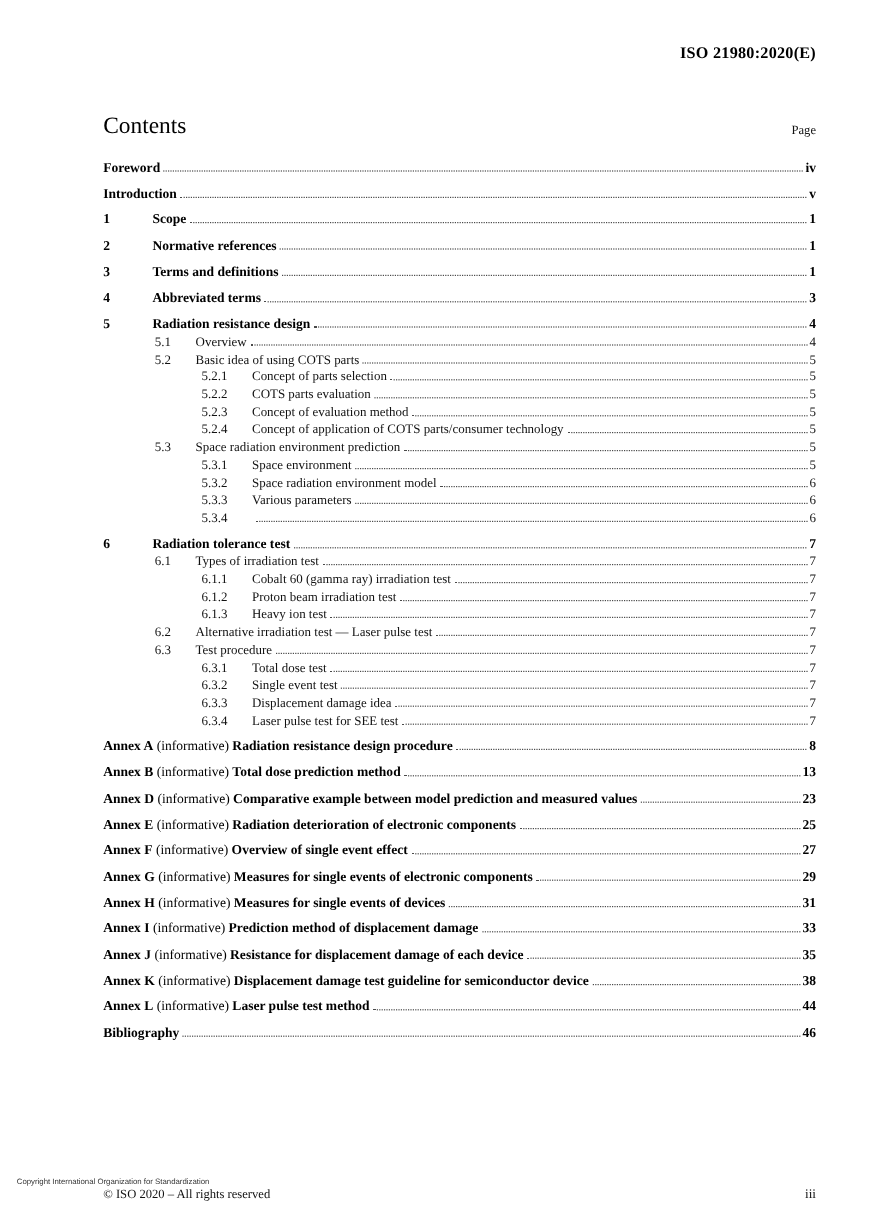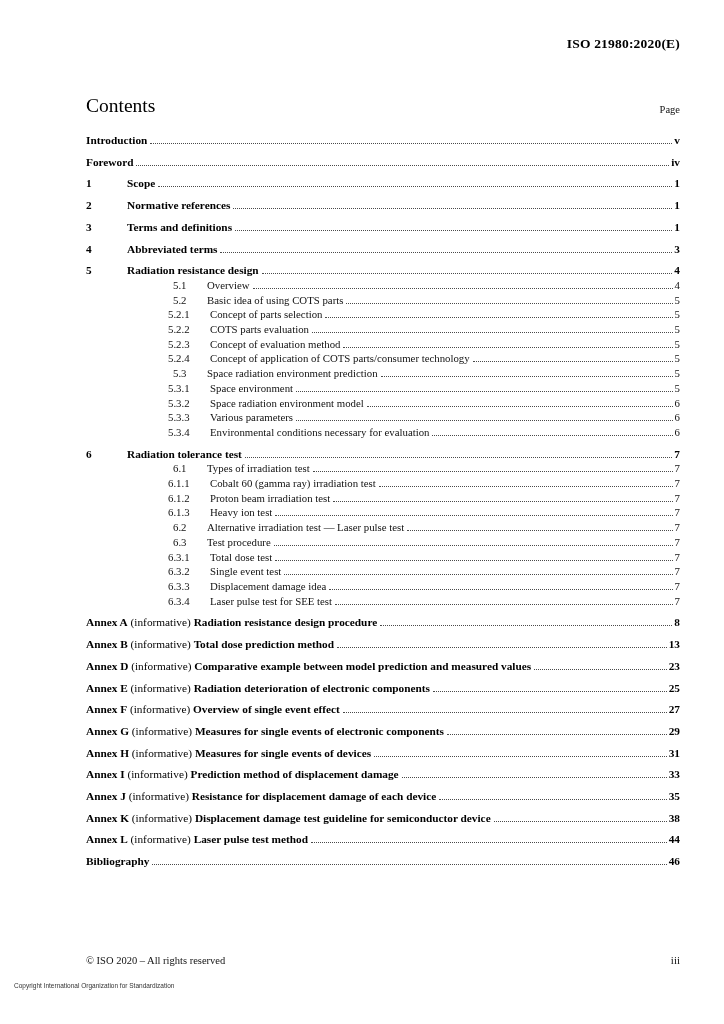--- a/index.html
+++ b/index.html
@@ -12,56 +12,56 @@
   .contents-head { display:flex; justify-content:space-between; align-items:flex-end; margin-top:43px; }
   .contents-title { font-size:19.5px; font-weight:normal; color:#000; }
   .page-col-label { font-size:10.5px; color:#111; padding-bottom:2px;text-align:right; }
 
   .toc { margin-top:16px; }
   .row { display:flex; align-items:baseline; line-height:14.7px; color:#111; }
   .row.major { font-weight:bold; font-size:11.3px; margin-top:7px; color:#000; }
   .row.sub { font-size:10.8px; font-weight:normal; }
   .lvl0 .num { flex:0 0 41px; }
   .lvl1 { padding-left:43px; }
-  .lvl1 .num { flex:0 0 34px;margin-left:44px; }
+  .lvl1 .num { flex:0 0 34px; }
   .lvl2 { padding-left:82px; }
   .lvl2 .num { flex:0 0 42px; }
   .label { white-space:nowrap; }
   .label .qualifier { font-weight:normal; }
   .leader { flex:1 1 auto; min-width:8px; border-bottom:1px dotted #4a4a4a; margin:0 2px 3px 3px; }
   .pagenum { text-align:right; white-space:nowrap; }
   .row.sub .pagenum { font-weight:normal; }
   .row.major .pagenum { font-weight:bold; }
 
-  .footer { position:absolute; left:86px; right:44px; top:934px; display:flex; justify-content:space-between; align-items:baseline; font-size:10.5px; color:#111; }
+  .footer { position:absolute; left:86px; right:44px; top:969px; display:flex; justify-content:space-between; align-items:baseline; font-size:10.5px; color:#111; }
   .footer .roman { font-size:11px;margin-top:20px; }
   .watermark { position:absolute; left:14px; top:982px; font-family:"Liberation Sans","DejaVu Sans",sans-serif; font-size:6.5px; color:#333; white-space:nowrap; }
 </style>
 </head>
 <body>
 
 <div class="page">
 
   <div class="doc-ref">ISO 21980:2020(E)</div>
 
   <div class="contents-head">
     <div class="contents-title">Contents</div>
     <div class="page-col-label">Page</div>
   </div>
 
   <div class="toc">
       <div class="row lvl0 major">
+        <span class="label">Foreword</span>
+        <span class="leader"></span>
+        <span class="pagenum">iv</span>
+      </div>
+      <div class="row lvl0 major">
         <span class="label">Introduction</span>
         <span class="leader"></span>
         <span class="pagenum">v</span>
-      </div>
-      <div class="row lvl0 major">
-        <span class="label">Foreword</span>
-        <span class="leader"></span>
-        <span class="pagenum">iv</span>
       </div>
       <div class="row lvl0 major">
         <span class="num">1</span>
         <span class="label">Scope</span>
         <span class="leader"></span>
         <span class="pagenum">1</span>
       </div>
       <div class="row lvl0 major">
         <span class="num">2</span>
         <span class="label">Normative references</span>
@@ -141,21 +141,20 @@
         <span class="pagenum">6</span>
       </div>
       <div class="row lvl2 sub">
         <span class="num">5.3.3</span>
         <span class="label">Various parameters</span>
         <span class="leader"></span>
         <span class="pagenum">6</span>
       </div>
       <div class="row lvl2 sub">
         <span class="num">5.3.4</span>
-        <span class="label">Environmental conditions necessary for evaluation</span>
         <span class="leader"></span>
         <span class="pagenum">6</span>
       </div>
       <div class="row lvl0 major">
         <span class="num">6</span>
         <span class="label">Radiation tolerance test</span>
         <span class="leader"></span>
         <span class="pagenum">7</span>
       </div>
       <div class="row lvl1 sub">

